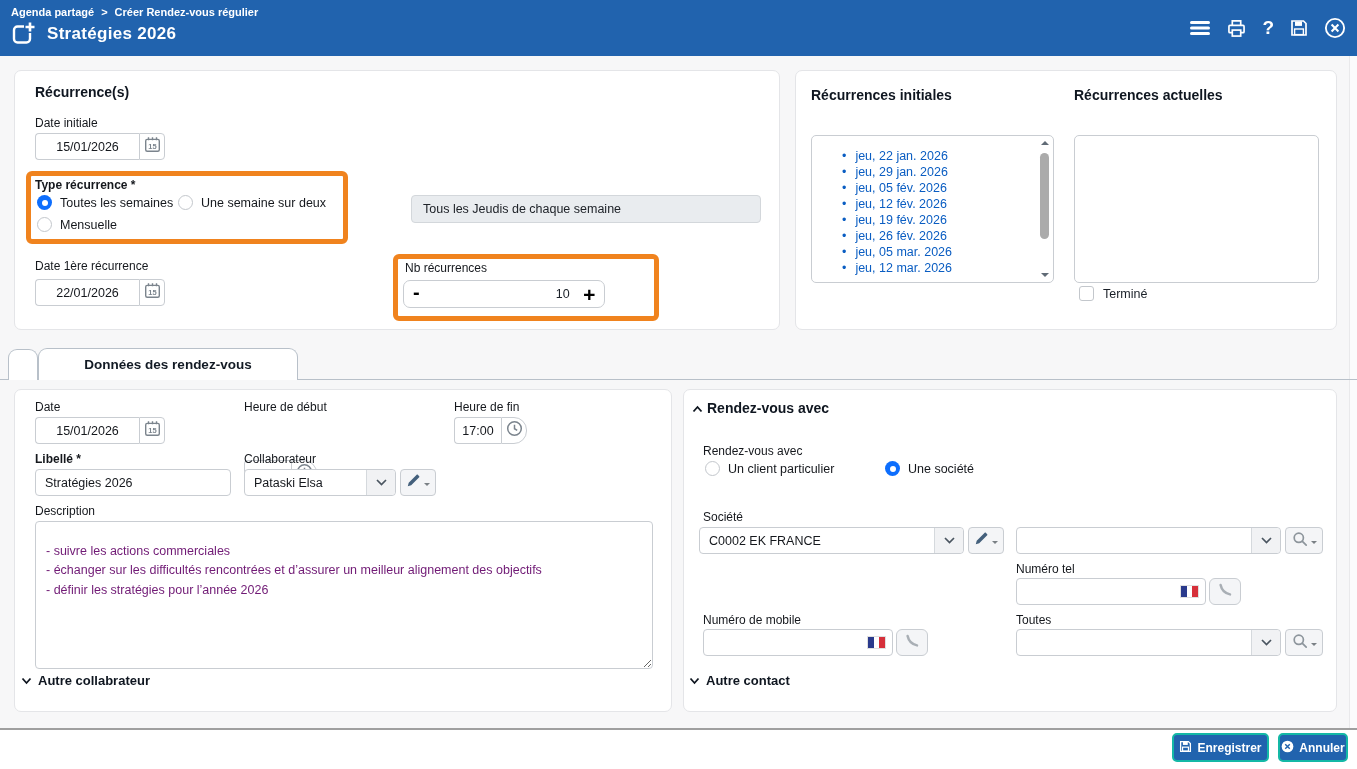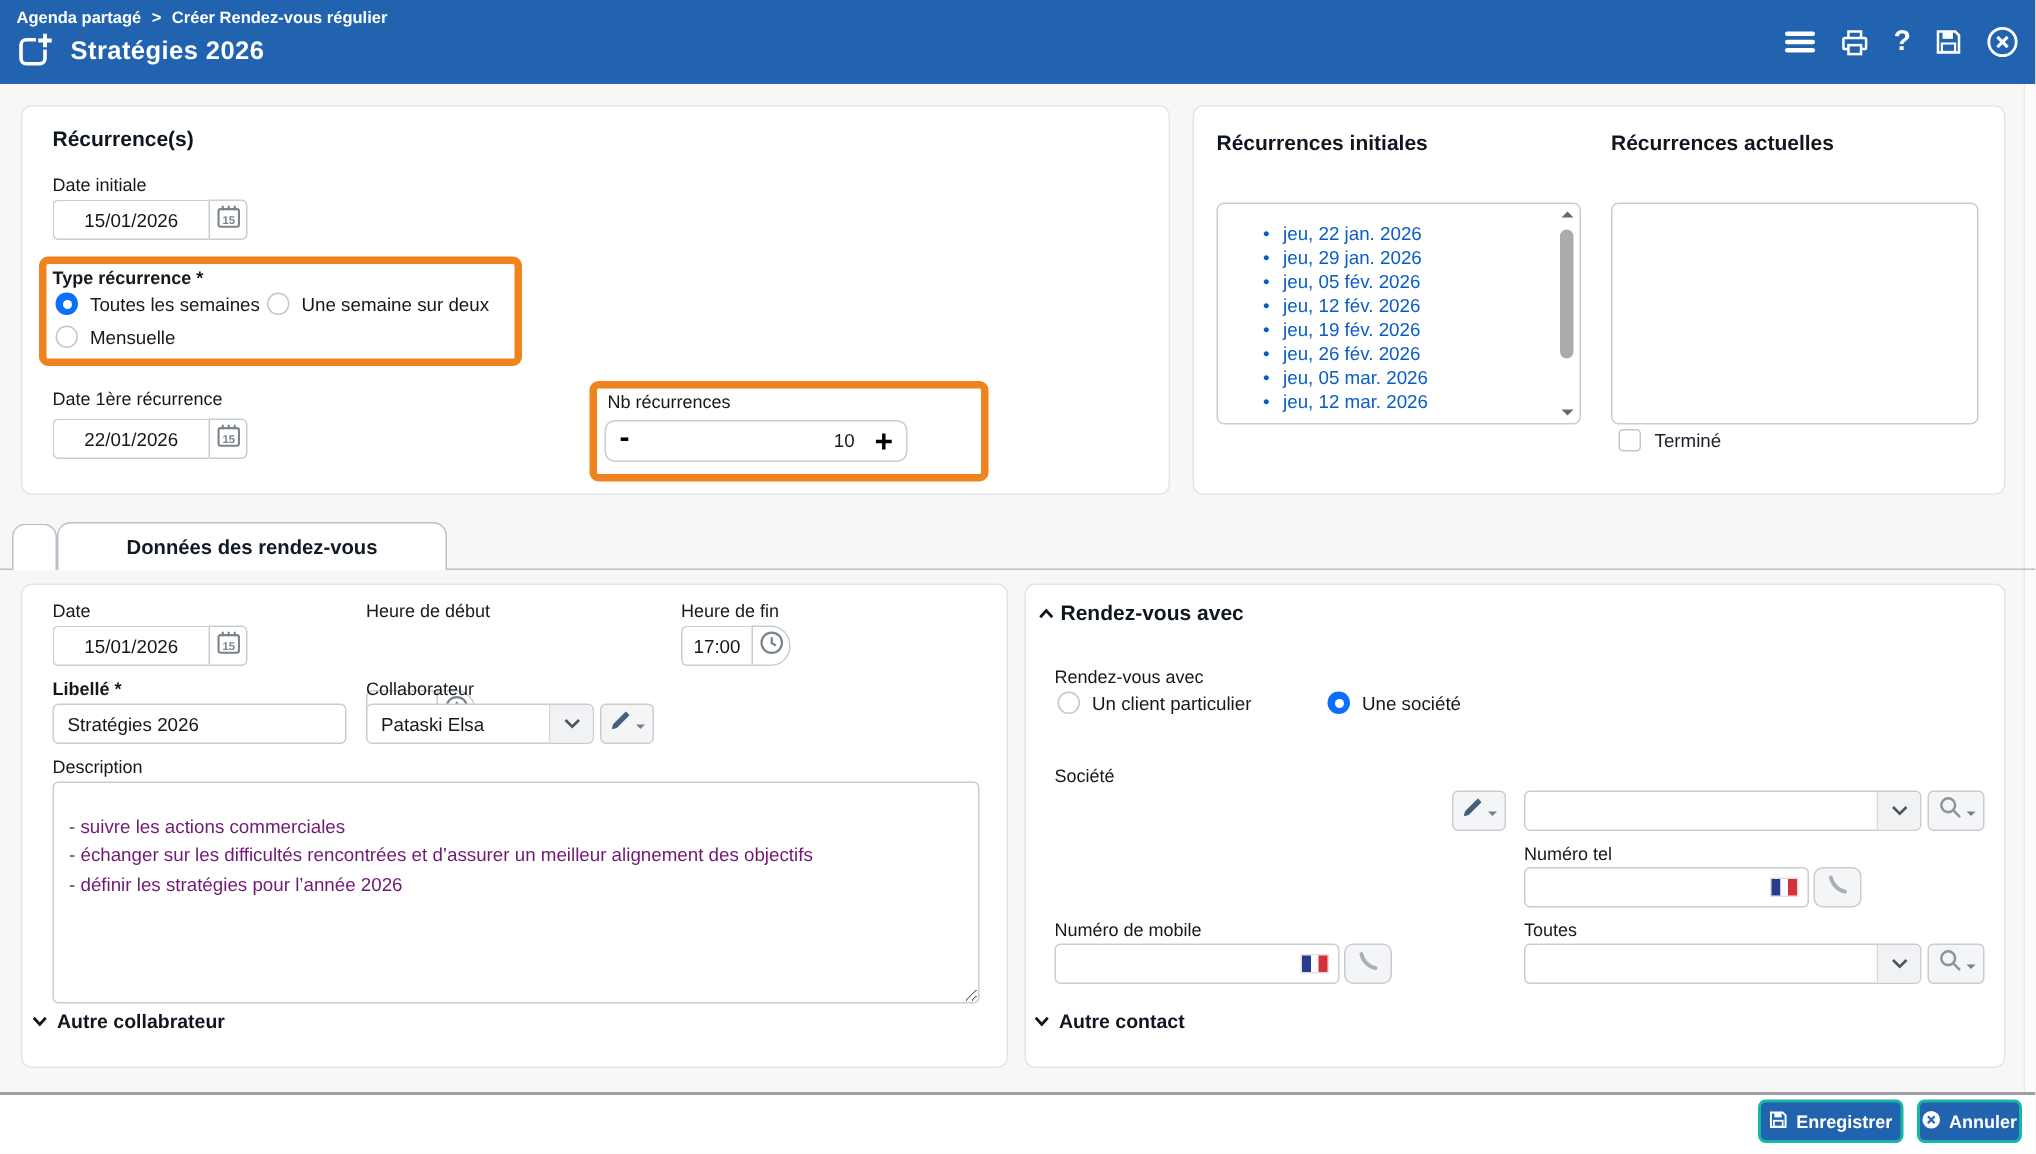--- a/index.html
+++ b/index.html
@@ -178,20 +178,21 @@
   </div>
   <div class="radio-row" style="left:163px; top:124px;">
     <span class="radio"></span>
     <span>Une semaine sur deux</span>
   </div>
   <div class="radio-row" style="left:22px; top:146px;">
     <span class="radio"></span>
     <span>Mensuelle</span>
   </div>
 
+  <div class="readonly-field" style="left:396px; top:124px; width:350px;">Tous les Jeudis de chaque semaine</div>
 
   <div class="lbl" style="left:20px; top:188px;">Date 1ère récurrence</div>
   <div class="grp" style="left:20px; top:208px;">
     <input style="width: 104px;" value="22/01/2026">
     <span class="icon-btn">
       <span>
         <svg width="17" height="17" viewBox="0 0 17 17">
           <rect x="1.7" y="3.4" width="13.6" height="11.8" rx="1.5" fill="none" stroke="#7b848d" stroke-width="1.4"></rect>
           <path d="M4.5 1.2v3M8.5 1.2v3M12.5 1.2v3" stroke="#7b848d" stroke-width="1.4"></path>
           <text x="8.5" y="13" font-size="7.5" text-anchor="middle" fill="#7b848d" font-weight="bold" font-family="Liberation Sans">15</text>
@@ -337,20 +338,28 @@
   <div class="radio-row" style="left:21px; top:71px;">
     <span class="radio"></span>
     <span>Un client particulier</span>
   </div>
   <div class="radio-row" style="left:201px; top:71px;">
     <span class="radio on"></span>
     <span>Une société</span>
   </div>
 
   <div class="lbl" style="left:19px; top:120px;">Société</div>
+  <div class="sel" style="left:15px; top:137px; width:265px;">
+    <span class="sel-txt">C0002 EK FRANCE</span>
+    <span class="chev">
+      <svg width="11" height="7" viewBox="0 0 11 7">
+          <path d="M1 1l4.5 4.5L10 1" stroke="#4a5560" stroke-width="1.7" fill="none"></path>
+        </svg>
+    </span>
+  </div>
   <div class="tool" style="left:284px; top:137px; width:36px;">
     <span>
       <svg width="15" height="15" viewBox="0 0 15 15">
           <path d="M1.8 13.2l.9-3.4 8-8c.3-.3.8-.3 1.1 0l1.4 1.4c.3.3.3.8 0 1.1l-8 8z" fill="#44607c"></path>
         </svg>
     </span>
     <span class="caret"></span>
   </div>
 
   <div class="lbl" style="left:332px; top:120px;margin-top:20px;">Contact societe</div>

